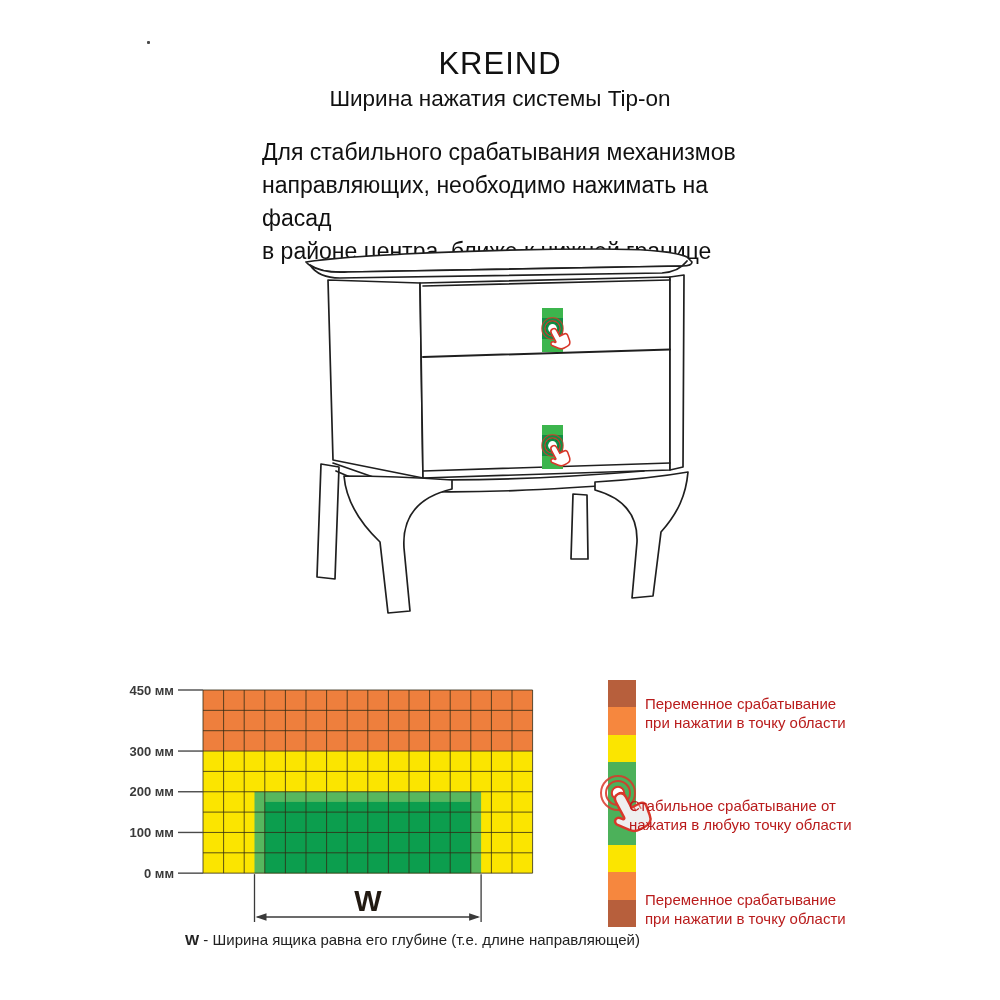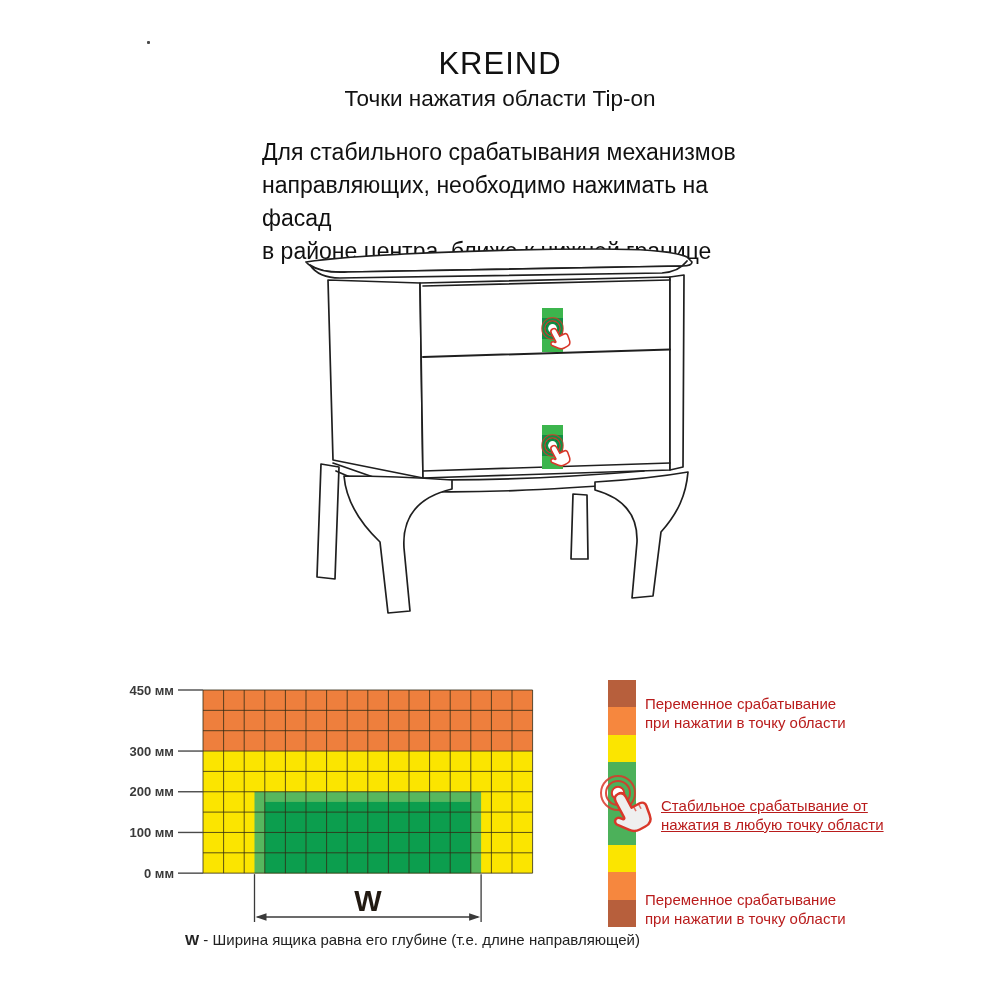--- a/index.html
+++ b/index.html
@@ -18,33 +18,33 @@
   .tick{stroke:#4a4a4a;stroke-width:1.4;}
   .ticklabel{font-family:"Liberation Sans","DejaVu Sans",sans-serif;font-size:13px;font-weight:600;fill:#3a3a3a;}
   .dim{stroke:#3a3a3a;stroke-width:1.3;fill:none;}
   .w-label{font-family:"Liberation Sans","DejaVu Sans",sans-serif;font-size:29px;font-weight:700;fill:#221a12;}
   .caption{position:absolute;left:185px;top:931px;font-size:15px;color:#222;text-align:center;}
   .caption b{font-weight:700;}
   .legend-bar{position:absolute;left:608px;top:680px;width:28px;height:247px;display:flex;flex-direction:column;}
   .legend-bar div{width:100%;}
   .legend-text{position:absolute;font-size:15px;line-height:19px;color:#b91c1c;white-space:pre-line;}
   .lt1{left:645px;top:694px;}
-  .lt2{left:661px;top:796px;text-decoration:underline;}
+  .lt2{left:629px;top:796px;}
   .lt3{left:645px;top:890px;}
   .legend-hand{position:absolute;left:578px;top:753px;}
 </style>
 </head>
 <body>
 
 <div class="page">
 
   <div class="stray"></div>
 
   <div class="title">KREIND</div>
-  <div class="subtitle">Точки нажатия области Tip-on</div>
+  <div class="subtitle">Ширина нажатия системы Tip-on</div>
   <div class="intro">Для стабильного срабатывания механизмов
 направляющих, необходимо нажимать на фасад
 в районе центра, ближе к нижней границе</div>
 
   <svg class="cabinet" width="420" height="390" viewBox="0 0 420 390">
     <defs>
       <path id="hand-shape" d="M22,24 c-3.2,0 -5,2.1 -5,5.4 l0,15.8 c0,0.9 -1.1,1.3 -1.7,0.6 l-1.8,-2 c-2.1,-2.3 -5.6,-0.8 -5.6,2 c0,1 0.4,2 1.2,2.9 l6.8,8.4 c2.2,2.7 4.8,4 8.4,4 l5.6,0 c4.6,0 7.7,-2.7 8.3,-7.3 l1.2,-8.7 c0.4,-2.7 -1.5,-4.7 -4.2,-4.7 l-8.2,0 l0,-10.9 c0,-3.3 -1.8,-5.5 -5,-5.5 z"></path>
     </defs>
     <g fill="#ffffff" stroke="#1f1f1f" stroke-width="1.7" stroke-linejoin="round" stroke-linecap="round">
 

